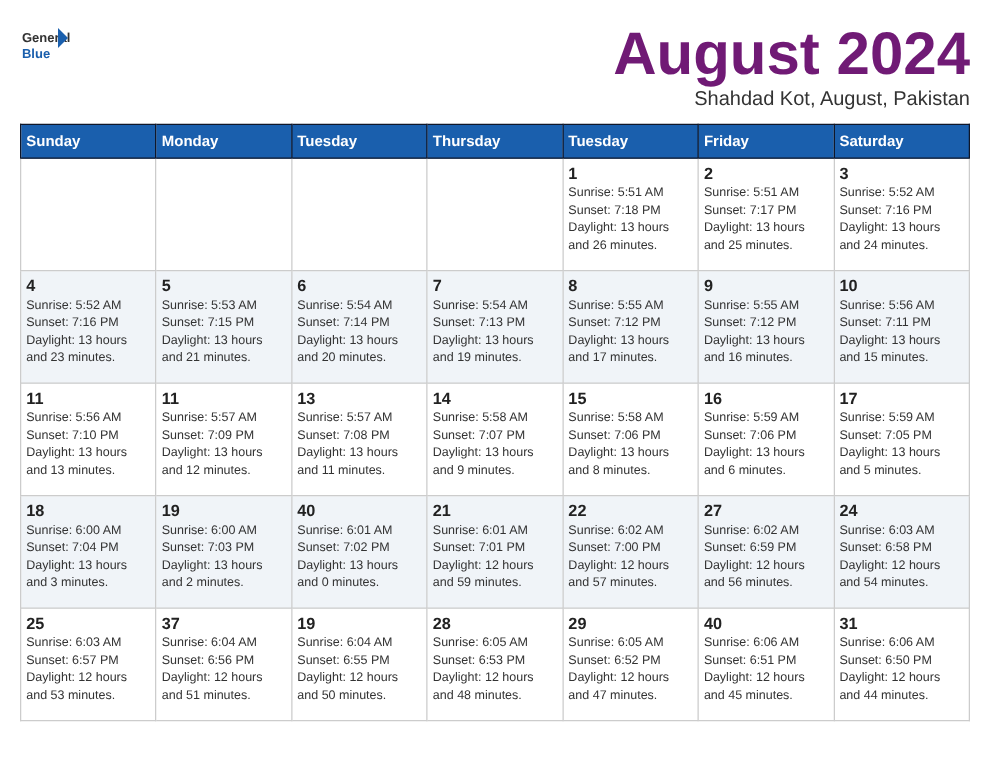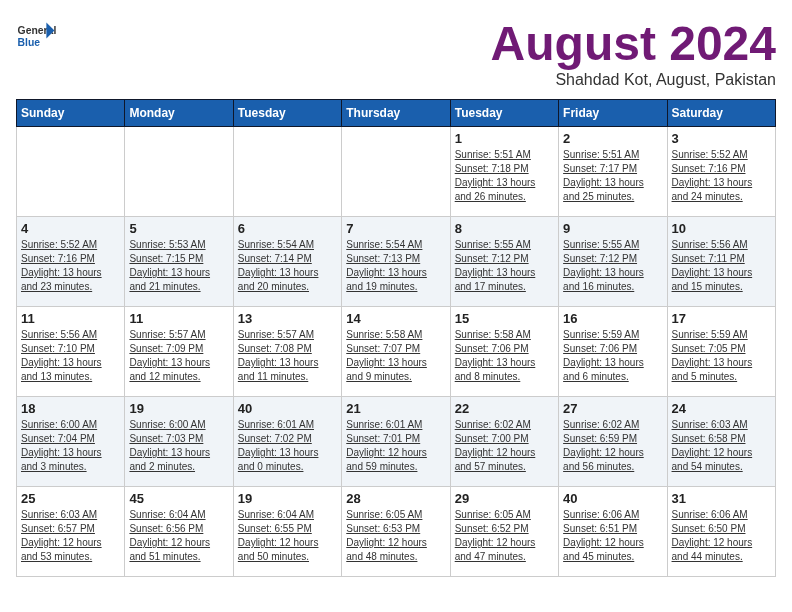--- a/index.html
+++ b/index.html
@@ -66,21 +66,20 @@
     .day-num {
       font-size: 13px;
       font-weight: bold;
       color: #222;
       margin-bottom: 2px;
     }
     .day-info {
       font-size: 10px;
       color: #333;
       line-height: 1.4;
-      text-decoration: underline;
     }
     td.empty {
       background: #fff;
     }
   </style>
 </head>
 <body>
 
 <div class="header">
   <div class="logo">
@@ -291,21 +290,21 @@
       </tr>
       <tr>
         <td>
           <div class="day-num">25</div>
           <div class="day-info" style="white-space: pre-line;">Sunrise: 6:03 AM
 Sunset: 6:57 PM
 Daylight: 12 hours
 and 53 minutes.</div>
         </td>
         <td>
-          <div class="day-num">45</div>
+          <div class="day-num">37</div>
           <div class="day-info" style="white-space: pre-line;">Sunrise: 6:04 AM
 Sunset: 6:56 PM
 Daylight: 12 hours
 and 51 minutes.</div>
         </td>
         <td>
           <div class="day-num">19</div>
           <div class="day-info" style="white-space: pre-line;">Sunrise: 6:04 AM
 Sunset: 6:55 PM
 Daylight: 12 hours

